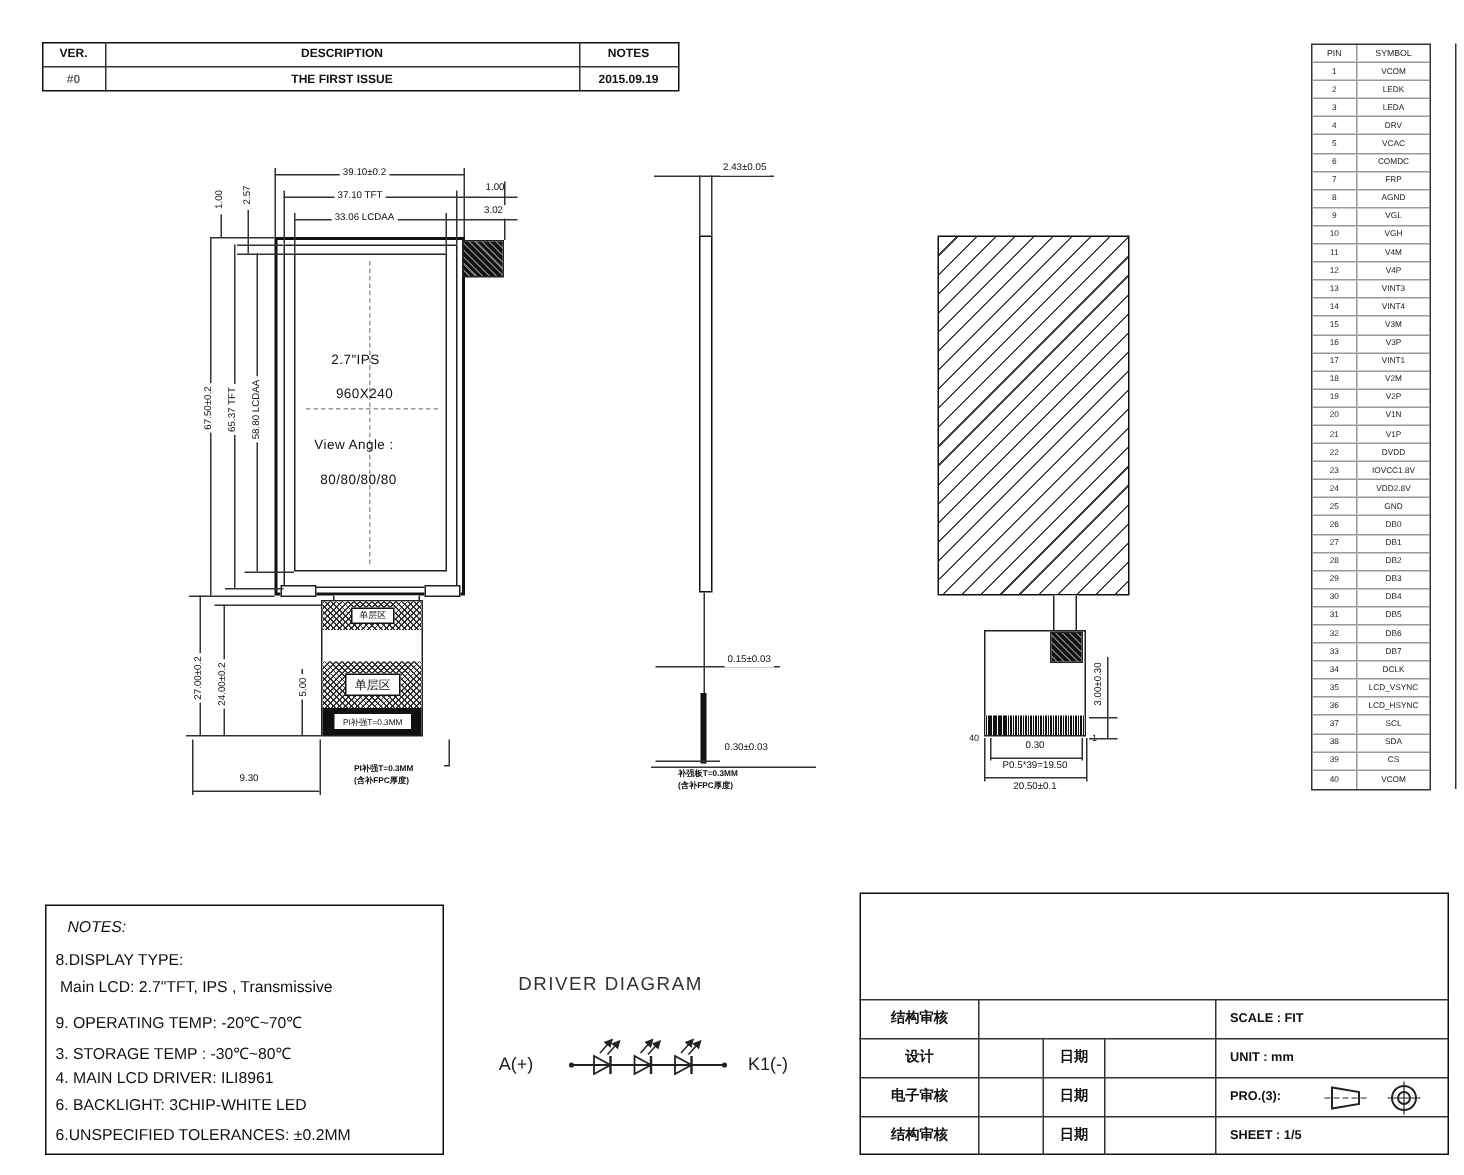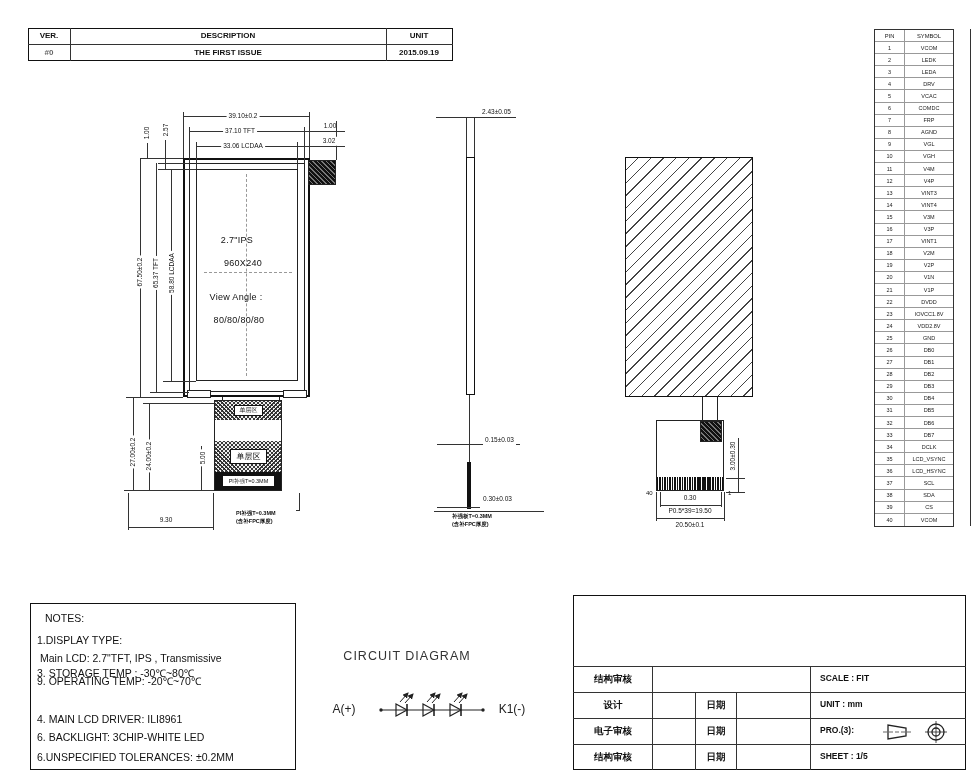--- a/index.html
+++ b/index.html
@@ -48,21 +48,21 @@
 
 <div class="sheet">
 
   <div>
     <div class="box b15" style="left:28px;top:28px;width:425px;height:33px"></div>
     <div class="hl" style="left:28px;top:44px;width:425px"></div>
     <div class="vl" style="left:70px;top:28px;height:33px"></div>
     <div class="vl" style="left:386px;top:28px;height:33px"></div>
     <span class="lbl rt ctr" style="left:49px;top:36px">VER.</span>
     <span class="lbl rt ctr" style="left:228px;top:36px">DESCRIPTION</span>
-    <span class="lbl rt ctr" style="left:419px;top:36px">UNIT</span>
+    <span class="lbl rt ctr" style="left:419px;top:36px">NOTES</span>
     <span class="lbl rt ctr muted" style="left:49px;top:53px">#0</span>
     <span class="lbl rt ctr" style="left:228px;top:53px">THE FIRST ISSUE</span>
     <span class="lbl rt ctr" style="left:419px;top:53px">2015.09.19</span>
   </div>
 
   <div class="pintable">
     <div class="ptr head">
       <div class="ptc pin">PIN</div>
       <div class="ptc sym">SYMBOL</div>
     </div>
@@ -348,21 +348,21 @@
     <div class="vl" style="left:724px;top:492px;height:29px"></div>
     <div class="vl" style="left:660px;top:492px;height:15px"></div>
     <div class="vl" style="left:721px;top:492px;height:15px"></div>
     <div class="vl" style="left:738px;top:438px;height:54px"></div>
     <div class="hl" style="left:726px;top:478px;width:19px"></div>
     <div class="hl" style="left:726px;top:492px;width:19px"></div>
     <span class="lbl dim rot" style="left:733px;top:456px">3.00±0.30</span>
   </div>
 
   <div>
-    <span class="lbl circ-t ctr" style="left:407px;top:656px">CIRCUIT DIAGRAM</span>
+    <span class="lbl circ-t ctr" style="left:407px;top:656px">DRIVER DIAGRAM</span>
     <span class="lbl circ-e ctr" style="left:344px;top:709px">A(+)</span>
     <span class="lbl circ-e ctr" style="left:512px;top:709px">K1(-)</span>
     <svg style="position:absolute;left:375px;top:689px" width="172" height="42" viewBox="0 0 172 42">
       <defs>
         <marker id="ah" markerWidth="7" markerHeight="7" refX="5" refY="3" orient="auto">
           <path d="M0,0 L6,3 L0,6 z" fill="#222"></path>
         </marker>
       </defs>
       <line x1="6" y1="21" x2="108" y2="21" stroke="#222" stroke-width="1.2"></line>
       <circle cx="6" cy="21" r="1.7" fill="#222"></circle>
@@ -380,25 +380,25 @@
 
       <polygon points="75,15 75,27 86,21" fill="none" stroke="#222" stroke-width="1.2"></polygon>
       <line x1="86" y1="15" x2="86" y2="27" stroke="#222" stroke-width="1.6"></line>
       <line x1="79" y1="13" x2="87" y2="4" stroke="#222" stroke-width="1" marker-end="url(#ah)"></line>
       <line x1="84" y1="14" x2="92" y2="5" stroke="#222" stroke-width="1" marker-end="url(#ah)"></line>
     </svg>
   </div>
 
   <div class="box b15" style="left:30px;top:603px;width:266px;height:167px"></div>
   <div id="notes-host">
-      <div class="noteline" style="left: 45px; top: 612px;">NOTES:</div>
-      <div class="noteline" style="left: 37px; top: 634px;">1.DISPLAY TYPE:</div>
+      <div class="noteline" style="left: 45px; top: 612px; font-style: italic;">NOTES:</div>
+      <div class="noteline" style="left: 37px; top: 634px;">8.DISPLAY TYPE:</div>
       <div class="noteline" style="left: 40px; top: 652px;">Main LCD: 2.7"TFT, IPS , Transmissive</div>
       <div class="noteline" style="left: 37px; top: 674px;">9. OPERATING TEMP: -20℃~70℃</div>
-      <div class="noteline" style="left: 37px; top: 666px;">3. STORAGE TEMP : -30℃~80℃</div>
+      <div class="noteline" style="left: 37px; top: 695px;">3. STORAGE TEMP : -30℃~80℃</div>
       <div class="noteline" style="left: 37px; top: 713px;">4. MAIN LCD DRIVER: ILI8961</div>
       <div class="noteline" style="left: 37px; top: 731px;">6. BACKLIGHT: 3CHIP-WHITE LED</div>
       <div class="noteline" style="left: 37px; top: 751px;">6.UNSPECIFIED TOLERANCES: ±0.2MM</div>
     </div>
 
   <div>
     <div class="box b15" style="left:573px;top:595px;width:393px;height:175px"></div>
     <div class="hl" style="left:573px;top:666px;width:393px"></div>
     <div class="hl" style="left:573px;top:692px;width:393px"></div>
     <div class="hl" style="left:573px;top:718px;width:393px"></div>

